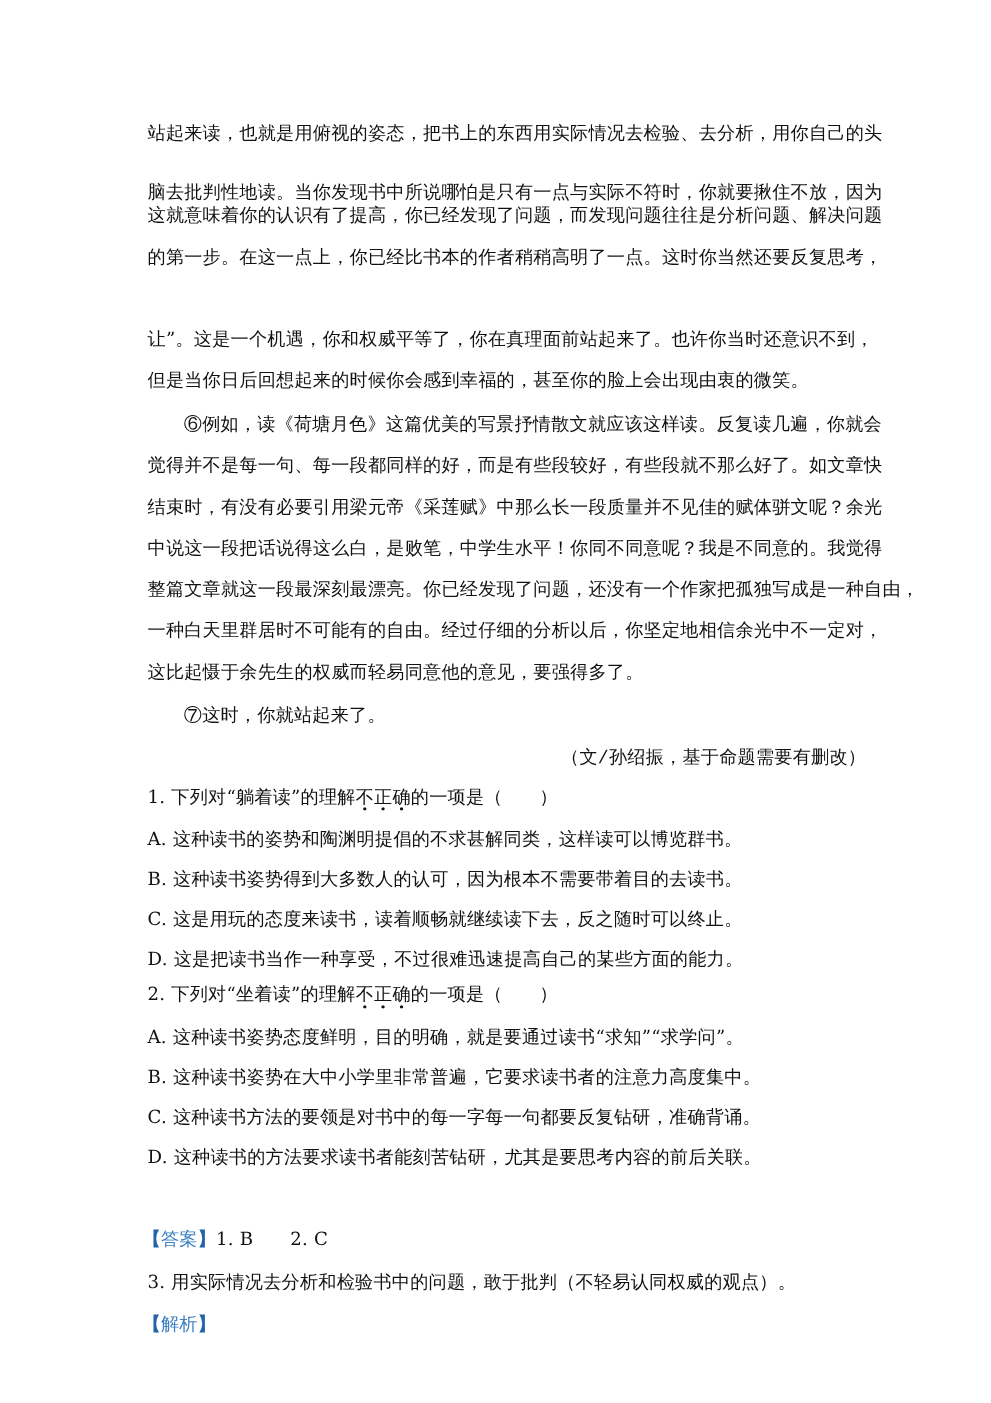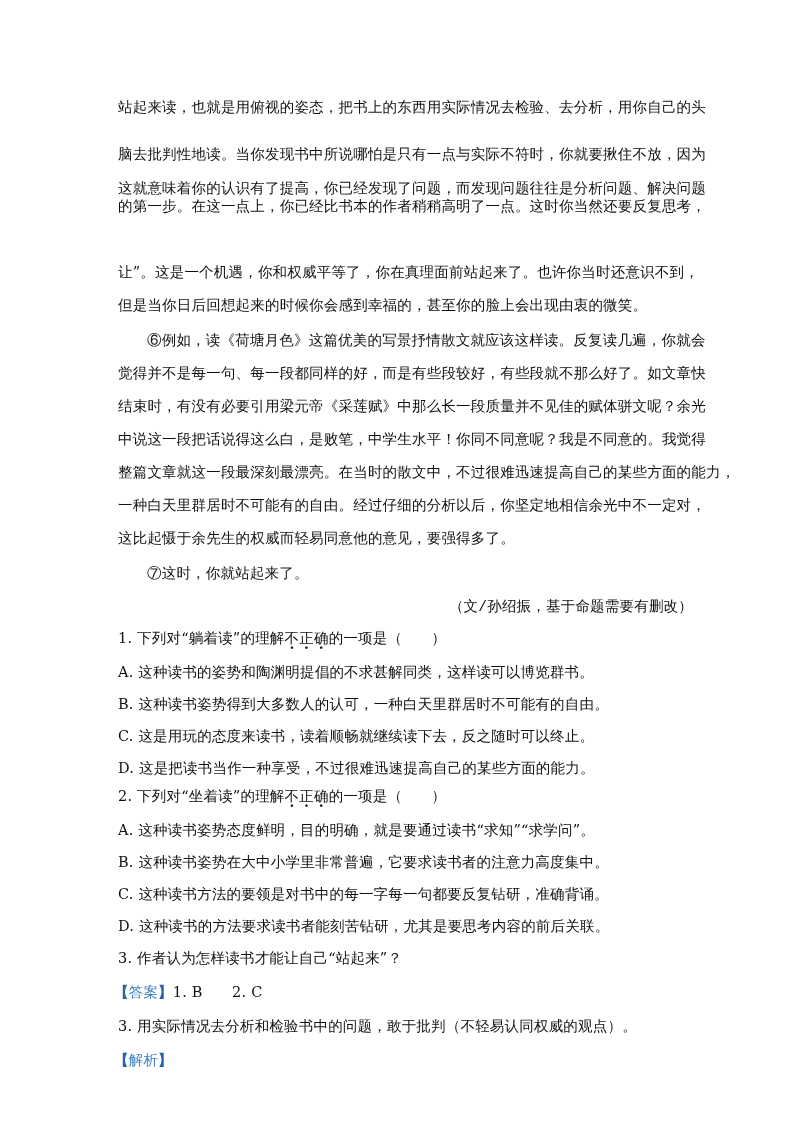--- a/index.html
+++ b/index.html
@@ -16,54 +16,53 @@
   .emph::after { content: "·"; position: absolute; left: 50%; transform: translateX(-50%);
                  bottom: -12px; font-size: 14px; font-weight: bold; }
 </style>
 </head>
 <body>
 
 <div class="page">
 
   <div class="line" style="top:97px">站起来读，也就是用俯视的姿态，把书上的东西用实际情况去检验、去分析，用你自己的头</div>
   <div class="line" style="top:144px">脑去批判性地读。当你发现书中所说哪怕是只有一点与实际不符时，你就要揪住不放，因为</div>
-  <div class="line" style="top:178px">这就意味着你的认识有了提高，你已经发现了问题，而发现问题往往是分析问题、解决问题</div>
+  <div class="line" style="top:163px">这就意味着你的认识有了提高，你已经发现了问题，而发现问题往往是分析问题、解决问题</div>
   <div class="line" style="top:196px">的第一步。在这一点上，你已经比书本的作者稍稍高明了一点。这时你当然还要反复思考，</div>
   <div class="line" style="top:262px">让”。这是一个机遇，你和权威平等了，你在真理面前站起来了。也许你当时还意识不到，</div>
   <div class="line" style="top:295px">但是当你日后回想起来的时候你会感到幸福的，甚至你的脸上会出现由衷的微笑。</div>
 
   <div class="line indent" style="top:330px">⑥例如，读《荷塘月色》这篇优美的写景抒情散文就应该这样读。反复读几遍，你就会</div>
   <div class="line" style="top:363px">觉得并不是每一句、每一段都同样的好，而是有些段较好，有些段就不那么好了。如文章快</div>
   <div class="line" style="top:396px">结束时，有没有必要引用梁元帝《采莲赋》中那么长一段质量并不见佳的赋体骈文呢？余光</div>
   <div class="line" style="top:429px">中说这一段把话说得这么白，是败笔，中学生水平！你同不同意呢？我是不同意的。我觉得</div>
-  <div class="line" style="top:462px">整篇文章就这一段最深刻最漂亮。在当时的散文中，不过很难迅速提高自己的某些方面的能力，</div>
+  <div class="line" style="top:462px">整篇文章就这一段最深刻最漂亮。你已经发现了问题，还没有一个作家把孤独写成是一种自由，</div>
   <div class="line" style="top:495px">一种白天里群居时不可能有的自由。经过仔细的分析以后，你坚定地相信余光中不一定对，</div>
   <div class="line" style="top:528px">这比起慑于余先生的权威而轻易同意他的意见，要强得多了。</div>
 
   <div class="line indent" style="top:563px">⑦这时，你就站起来了。</div>
 
   <div class="line right" style="top:597px">（文/孙绍振，基于命题需要有删改）</div>
 
   <div class="line" style="top:628px">
     <span>1. 下列对“躺着读”的理解</span><span class="emph">不</span><span class="emph">正</span><span class="emph">确</span><span>的一项是（　　）</span>
   </div>
   <div class="line" style="top:662px">A. 这种读书的姿势和陶渊明提倡的不求甚解同类，这样读可以博览群书。</div>
-  <div class="line" style="top:694px">B. 这种读书姿势得到大多数人的认可，一种白天里群居时不可能有的自由。</div>
+  <div class="line" style="top:694px">B. 这种读书姿势得到大多数人的认可，因为根本不需要带着目的去读书。</div>
   <div class="line" style="top:726px">C. 这是用玩的态度来读书，读着顺畅就继续读下去，反之随时可以终止。</div>
   <div class="line" style="top:758px">D. 这是把读书当作一种享受，不过很难迅速提高自己的某些方面的能力。</div>
 
   <div class="line" style="top:786px">
     <span>2. 下列对“坐着读”的理解</span><span class="emph">不</span><span class="emph">正</span><span class="emph">确</span><span>的一项是（　　）</span>
   </div>
   <div class="line" style="top:820px">A. 这种读书姿势态度鲜明，目的明确，就是要通过读书“求知”“求学问”。</div>
   <div class="line" style="top:852px">B. 这种读书姿势在大中小学里非常普遍，它要求读书者的注意力高度集中。</div>
   <div class="line" style="top:884px">C. 这种读书方法的要领是对书中的每一字每一句都要反复钻研，准确背诵。</div>
   <div class="line" style="top:916px">D. 这种读书的方法要求读书者能刻苦钻研，尤其是要思考内容的前后关联。</div>
 
-  <div class="line" style="top:948px">3. 作者认为怎样读书才能让自己“站起来”？</div>
 
   <div class="line" style="top:982px; left:114px">
     <span class="label"><span class="br">【</span><span>答案</span><span class="br">】</span></span><span>1. B　　2. C</span>
   </div>
   <div class="line" style="top:1016px">3. 用实际情况去分析和检验书中的问题，敢于批判（不轻易认同权威的观点）。</div>
 
   <div class="line" style="top:1050px; left:114px">
     <span class="label"><span class="br">【</span><span>解析</span><span class="br">】</span></span>
   </div>
 

